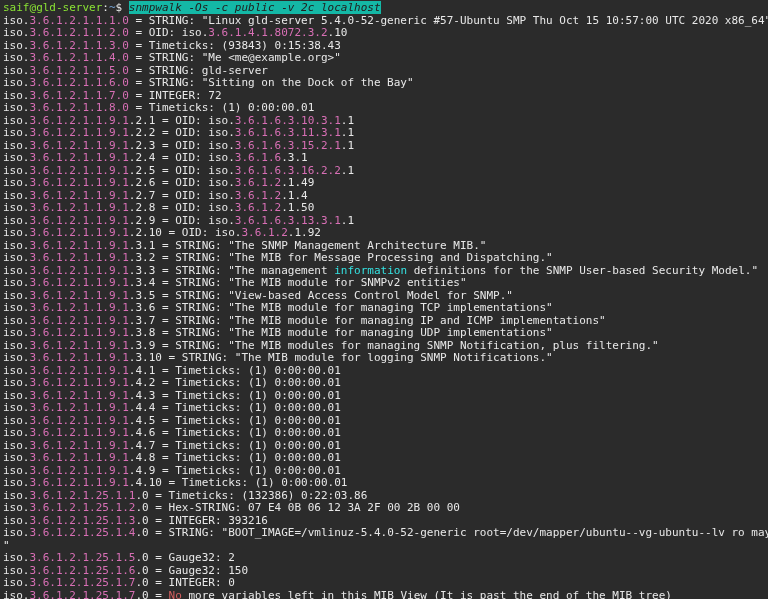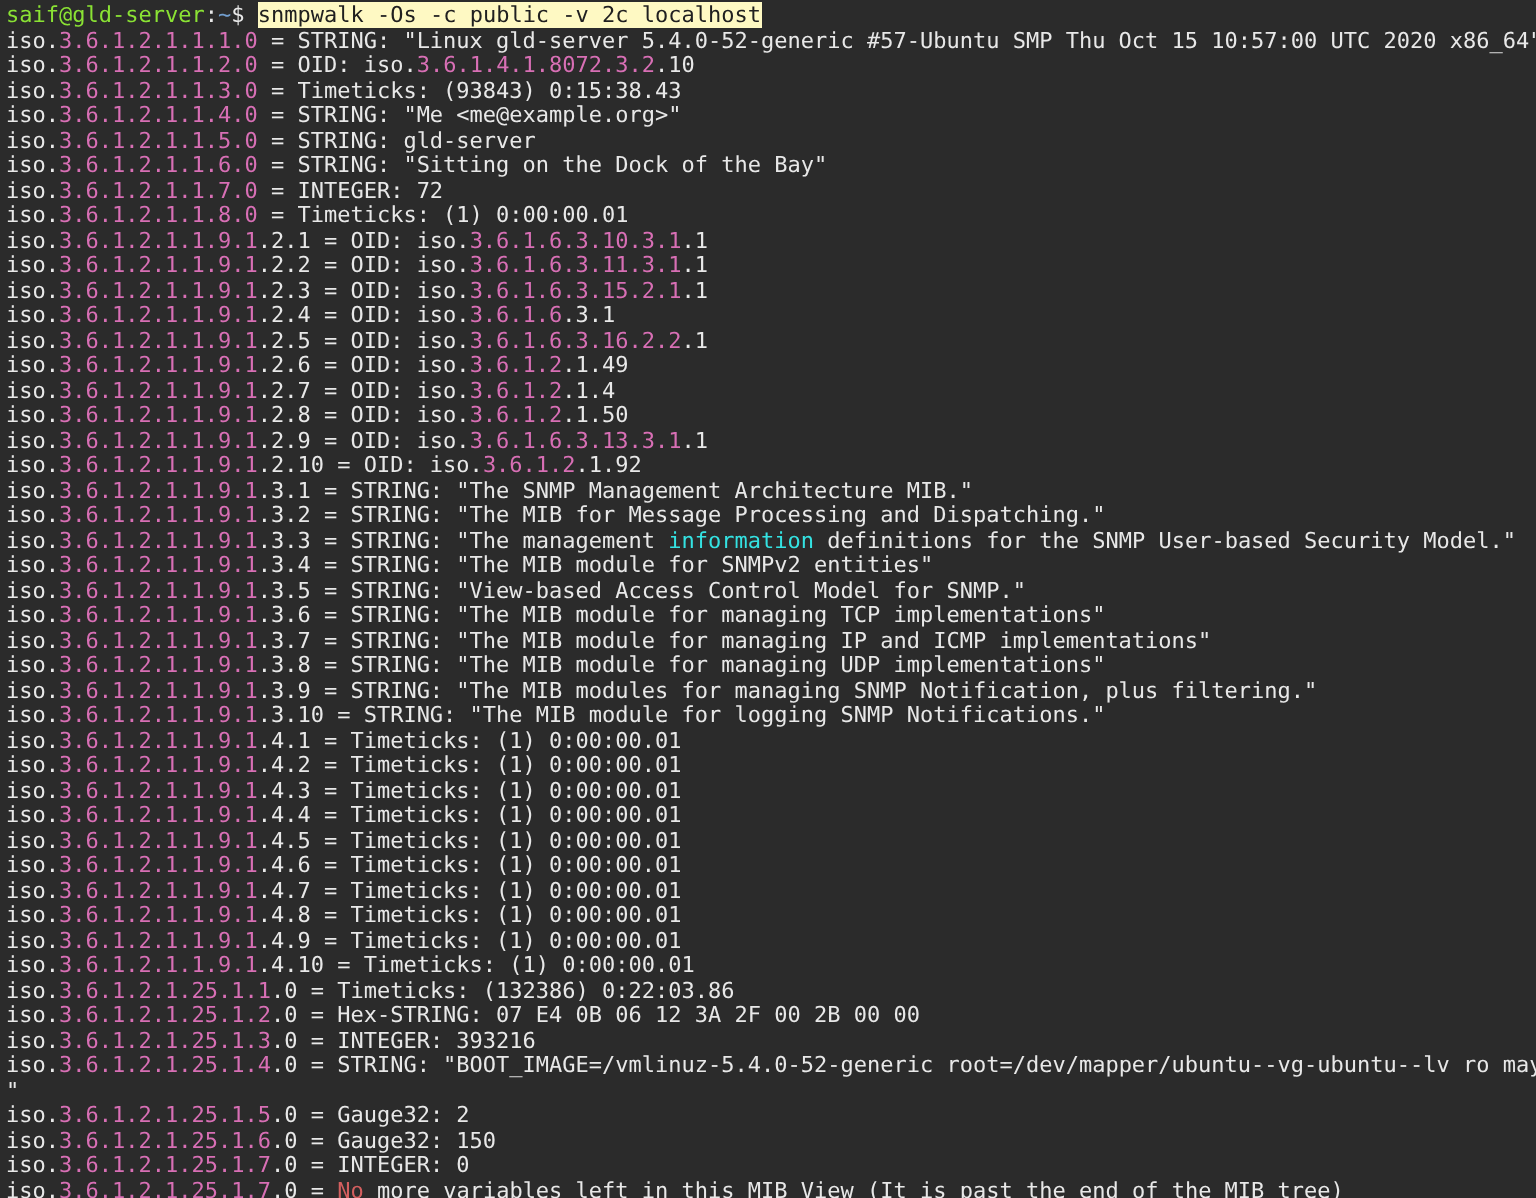--- a/index.html
+++ b/index.html
@@ -19,20 +19,21 @@
     white-space: pre;
   }
   .line { white-space: pre; }
   .green  { color: #8ae234; }
   .blue   { color: #729fcf; }
   .magenta{ color: #d86fb5; }
   .red    { color: #d35f5f; }
   .cyan   { color: #34e2e2; }
   .white  { color: #e8e8e8; }
   .hl {
-    background: #fef9c3;
+    background: #14b8a6;
     color: #202020;
+    font-style: italic;
   }
 </style>
 </head>
 <body>
 
 <div class="term" id="term"><div class="line"><span class="green">saif</span><span class="green">@</span><span class="green">gld-server</span><span class="white">:</span><span class="blue">~</span><span class="white">$ </span><span class="hl"><span>snmpwalk</span><span> -Os -c public -v 2c </span><span>localhost</span></span></div><div class="line"><span class="white">iso.</span><span class="magenta">3.6.1.2.1.1.1.0</span><span class="white"> = STRING: "Linux gld-server 5.4.0-52-generic #57-Ubuntu SMP Thu Oct 15 10:57:00 UTC 2020 x86_64"</span></div><div class="line"><span class="white">iso.</span><span class="magenta">3.6.1.2.1.1.2.0</span><span class="white"> = OID: iso.</span><span class="magenta">3.6.1.4.1.8072.3.2</span><span class="white">.10</span></div><div class="line"><span class="white">iso.</span><span class="magenta">3.6.1.2.1.1.3.0</span><span class="white"> = Timeticks: (93843) 0:15:38.43</span></div><div class="line"><span class="white">iso.</span><span class="magenta">3.6.1.2.1.1.4.0</span><span class="white"> = STRING: "Me &lt;me@example.org&gt;"</span></div><div class="line"><span class="white">iso.</span><span class="magenta">3.6.1.2.1.1.5.0</span><span class="white"> = STRING: gld-server</span></div><div class="line"><span class="white">iso.</span><span class="magenta">3.6.1.2.1.1.6.0</span><span class="white"> = STRING: "Sitting on the Dock of the Bay"</span></div><div class="line"><span class="white">iso.</span><span class="magenta">3.6.1.2.1.1.7.0</span><span class="white"> = INTEGER: 72</span></div><div class="line"><span class="white">iso.</span><span class="magenta">3.6.1.2.1.1.8.0</span><span class="white"> = Timeticks: (1) 0:00:00.01</span></div><div class="line"><span class="white">iso.</span><span class="magenta">3.6.1.2.1.1.9.1</span><span class="white">.2.1 = OID: iso.</span><span class="magenta">3.6.1.6.3.10.3.1</span><span class="white">.1</span></div><div class="line"><span class="white">iso.</span><span class="magenta">3.6.1.2.1.1.9.1</span><span class="white">.2.2 = OID: iso.</span><span class="magenta">3.6.1.6.3.11.3.1</span><span class="white">.1</span></div><div class="line"><span class="white">iso.</span><span class="magenta">3.6.1.2.1.1.9.1</span><span class="white">.2.3 = OID: iso.</span><span class="magenta">3.6.1.6.3.15.2.1</span><span class="white">.1</span></div><div class="line"><span class="white">iso.</span><span class="magenta">3.6.1.2.1.1.9.1</span><span class="white">.2.4 = OID: iso.</span><span class="magenta">3.6.1.6</span><span class="white">.3.1</span></div><div class="line"><span class="white">iso.</span><span class="magenta">3.6.1.2.1.1.9.1</span><span class="white">.2.5 = OID: iso.</span><span class="magenta">3.6.1.6.3.16.2.2</span><span class="white">.1</span></div><div class="line"><span class="white">iso.</span><span class="magenta">3.6.1.2.1.1.9.1</span><span class="white">.2.6 = OID: iso.</span><span class="magenta">3.6.1.2</span><span class="white">.1.49</span></div><div class="line"><span class="white">iso.</span><span class="magenta">3.6.1.2.1.1.9.1</span><span class="white">.2.7 = OID: iso.</span><span class="magenta">3.6.1.2</span><span class="white">.1.4</span></div><div class="line"><span class="white">iso.</span><span class="magenta">3.6.1.2.1.1.9.1</span><span class="white">.2.8 = OID: iso.</span><span class="magenta">3.6.1.2</span><span class="white">.1.50</span></div><div class="line"><span class="white">iso.</span><span class="magenta">3.6.1.2.1.1.9.1</span><span class="white">.2.9 = OID: iso.</span><span class="magenta">3.6.1.6.3.13.3.1</span><span class="white">.1</span></div><div class="line"><span class="white">iso.</span><span class="magenta">3.6.1.2.1.1.9.1</span><span class="white">.2.10 = OID: iso.</span><span class="magenta">3.6.1.2</span><span class="white">.1.92</span></div><div class="line"><span class="white">iso.</span><span class="magenta">3.6.1.2.1.1.9.1</span><span class="white">.3.1 = STRING: "The SNMP Management Architecture MIB."</span></div><div class="line"><span class="white">iso.</span><span class="magenta">3.6.1.2.1.1.9.1</span><span class="white">.3.2 = STRING: "The MIB for Message Processing and Dispatching."</span></div><div class="line"><span class="white">iso.</span><span class="magenta">3.6.1.2.1.1.9.1</span><span class="white">.3.3 = STRING: "The management </span><span class="cyan">information</span><span class="white"> definitions for the SNMP User-based Security Model."</span></div><div class="line"><span class="white">iso.</span><span class="magenta">3.6.1.2.1.1.9.1</span><span class="white">.3.4 = STRING: "The MIB module for SNMPv2 entities"</span></div><div class="line"><span class="white">iso.</span><span class="magenta">3.6.1.2.1.1.9.1</span><span class="white">.3.5 = STRING: "View-based Access Control Model for SNMP."</span></div><div class="line"><span class="white">iso.</span><span class="magenta">3.6.1.2.1.1.9.1</span><span class="white">.3.6 = STRING: "The MIB module for managing TCP implementations"</span></div><div class="line"><span class="white">iso.</span><span class="magenta">3.6.1.2.1.1.9.1</span><span class="white">.3.7 = STRING: "The MIB module for managing IP and ICMP implementations"</span></div><div class="line"><span class="white">iso.</span><span class="magenta">3.6.1.2.1.1.9.1</span><span class="white">.3.8 = STRING: "The MIB module for managing UDP implementations"</span></div><div class="line"><span class="white">iso.</span><span class="magenta">3.6.1.2.1.1.9.1</span><span class="white">.3.9 = STRING: "The MIB modules for managing SNMP Notification, plus filtering."</span></div><div class="line"><span class="white">iso.</span><span class="magenta">3.6.1.2.1.1.9.1</span><span class="white">.3.10 = STRING: "The MIB module for logging SNMP Notifications."</span></div><div class="line"><span class="white">iso.</span><span class="magenta">3.6.1.2.1.1.9.1</span><span class="white">.4.1 = Timeticks: (1) 0:00:00.01</span></div><div class="line"><span class="white">iso.</span><span class="magenta">3.6.1.2.1.1.9.1</span><span class="white">.4.2 = Timeticks: (1) 0:00:00.01</span></div><div class="line"><span class="white">iso.</span><span class="magenta">3.6.1.2.1.1.9.1</span><span class="white">.4.3 = Timeticks: (1) 0:00:00.01</span></div><div class="line"><span class="white">iso.</span><span class="magenta">3.6.1.2.1.1.9.1</span><span class="white">.4.4 = Timeticks: (1) 0:00:00.01</span></div><div class="line"><span class="white">iso.</span><span class="magenta">3.6.1.2.1.1.9.1</span><span class="white">.4.5 = Timeticks: (1) 0:00:00.01</span></div><div class="line"><span class="white">iso.</span><span class="magenta">3.6.1.2.1.1.9.1</span><span class="white">.4.6 = Timeticks: (1) 0:00:00.01</span></div><div class="line"><span class="white">iso.</span><span class="magenta">3.6.1.2.1.1.9.1</span><span class="white">.4.7 = Timeticks: (1) 0:00:00.01</span></div><div class="line"><span class="white">iso.</span><span class="magenta">3.6.1.2.1.1.9.1</span><span class="white">.4.8 = Timeticks: (1) 0:00:00.01</span></div><div class="line"><span class="white">iso.</span><span class="magenta">3.6.1.2.1.1.9.1</span><span class="white">.4.9 = Timeticks: (1) 0:00:00.01</span></div><div class="line"><span class="white">iso.</span><span class="magenta">3.6.1.2.1.1.9.1</span><span class="white">.4.10 = Timeticks: (1) 0:00:00.01</span></div><div class="line"><span class="white">iso.</span><span class="magenta">3.6.1.2.1.25.1.1</span><span class="white">.0 = Timeticks: (132386) 0:22:03.86</span></div><div class="line"><span class="white">iso.</span><span class="magenta">3.6.1.2.1.25.1.2</span><span class="white">.0 = Hex-STRING: 07 E4 0B 06 12 3A 2F 00 2B 00 00 </span></div><div class="line"><span class="white">iso.</span><span class="magenta">3.6.1.2.1.25.1.3</span><span class="white">.0 = INTEGER: 393216</span></div><div class="line"><span class="white">iso.</span><span class="magenta">3.6.1.2.1.25.1.4</span><span class="white">.0 = STRING: "BOOT_IMAGE=/vmlinuz-5.4.0-52-generic root=/dev/mapper/ubuntu--vg-ubuntu--lv ro maybe-ubiquity</span></div><div class="line"><span class="white">"</span></div><div class="line"><span class="white">iso.</span><span class="magenta">3.6.1.2.1.25.1.5</span><span class="white">.0 = Gauge32: 2</span></div><div class="line"><span class="white">iso.</span><span class="magenta">3.6.1.2.1.25.1.6</span><span class="white">.0 = Gauge32: 150</span></div><div class="line"><span class="white">iso.</span><span class="magenta">3.6.1.2.1.25.1.7</span><span class="white">.0 = INTEGER: 0</span></div><div class="line"><span class="white">iso.</span><span class="magenta">3.6.1.2.1.25.1.7</span><span class="white">.0 = </span><span class="red">No</span><span class="white"> more variables left in this MIB View (It is past the end of the MIB tree)</span></div></div>
 
 </body></html>

